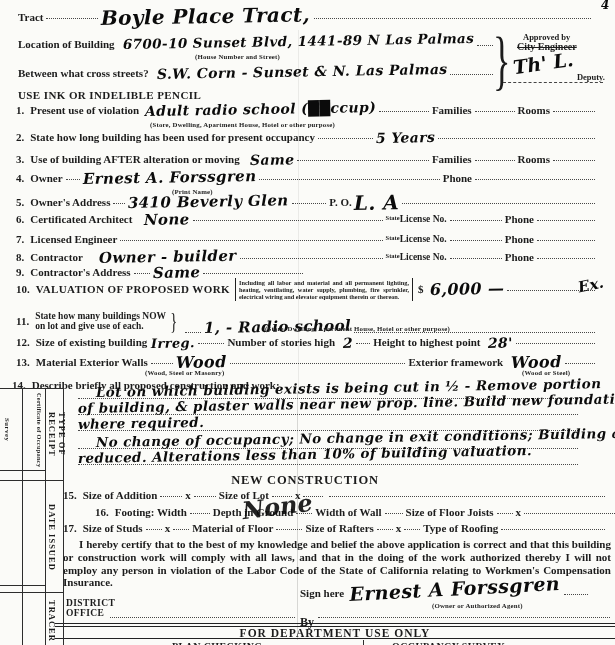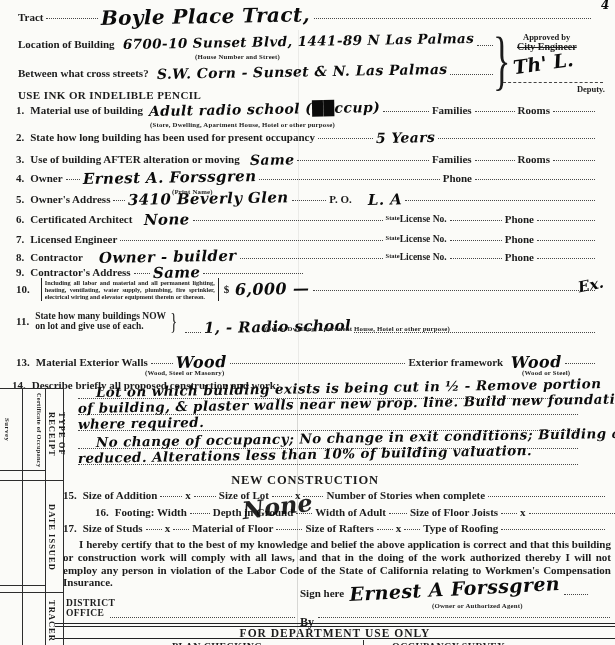--- a/index.html
+++ b/index.html
@@ -57,34 +57,34 @@
     <span class="lead"></span>
   </div>
   <span class="cap" style="left:195px;top:53px;">(House Number and Street)</span>
 
   <div style="position:absolute;left:497px;top:28px;width:116px;height:70px;">
     <span style="position:absolute;left:-4px;top:-6px;font-size:66px;font-weight:normal;transform:scaleX(.55);transform-origin:left center;">}</span>
     <span style="position:absolute;left:26px;top:4px;font-size:8.5px;font-weight:bold;">Approved by</span>
     <span style="position:absolute;left:20px;top:13px;font-size:10px;font-weight:bold;text-decoration:line-through;">City Engineer</span>
     <span class="scrawl" style="left:16px;top:24px;font-size:19px;transform:rotate(-8deg);">Th' L.</span>
     <div style="position:absolute;left:6px;top:54px;width:100px;border-bottom:1.4px dashed #444;"></div>
-    <span style="position:absolute;right:8px;top:56px;font-size:8.5px;font-weight:bold;">Deputy.</span>
+    <span style="position:absolute;right:8px;top:44px;font-size:8.5px;font-weight:bold;">Deputy.</span>
   </div>
 
   <div class="row" style="left:18px;top:67px;width:478px;">
     <span class="lbl">Between what cross streets?</span>
     <span class="hw" style="font-size:14px;margin-left:8px;">S.W. Corn - Sunset &amp; N. Las Palmas</span>
     <span class="lead"></span>
   </div>
 
   <div style="position:absolute;left:18px;top:89px;font-size:11px;font-weight:bold;letter-spacing:.4px;">USE INK OR INDELIBLE PENCIL</div>
 
   <div class="row" style="left:16px;top:104px;width:582px;">
     <span class="num">1.</span>
-    <span class="lbl">Material use of building</span>
+    <span class="lbl">Present use of violation</span>
     <span class="hw" style="font-size:14px;margin-left:6px;">Adult radio school (██ccup)</span>
     <span class="lead"></span>
     <span class="lbl">Families</span>
     <span class="leadf" style="width:40px;"></span>
     <span class="lbl">Rooms</span>
     <span class="leadf" style="width:42px;"></span>
   </div>
   <span class="cap" style="left:150px;top:121px;">(Store, Dwelling, Apartment House, Hotel or other purpose)</span>
 
   <div class="row" style="left:16px;top:131px;width:582px;">
@@ -117,21 +117,21 @@
   </div>
   <span class="cap" style="left:172px;top:188px;">(Print Name)</span>
 
   <div class="row" style="left:16px;top:193px;width:582px;">
     <span class="num">5.</span>
     <span class="lbl">Owner's Address</span>
     <span class="leadf" style="width:12px;"></span>
     <span class="hw" style="font-size:15px;">3410 Beverly Glen</span>
     <span class="leadf" style="width:34px;"></span>
     <span class="lbl">P. O.</span>
-    <span class="hw" style="font-size:15px;margin-left:16px;">L. A</span>
+    <span class="hw" style="font-size:20px;margin-left:2px;">L. A</span>
     <span class="lead"></span>
   </div>
 
   <div class="row" style="left:16px;top:213px;width:582px;">
     <span class="num">6.</span>
     <span class="lbl">Certificated Architect</span>
     <span class="hw" style="font-size:15px;margin-left:12px;">None</span>
     <span class="lead"></span>
     <span class="stack">
         <span class="top">State</span>
@@ -172,40 +172,53 @@
   <div class="row" style="left:16px;top:266px;width:290px;">
     <span class="num">9.</span>
     <span class="lbl">Contractor's Address</span>
     <span class="leadf" style="width:16px;"></span>
     <span class="hw" style="font-size:15px;">Same</span>
     <span class="lead"></span>
   </div>
 
   <div class="row" style="left:16px;top:278px;width:582px;align-items:center;">
     <span class="num">10.</span>
+    <span class="lbl" style="letter-spacing:.4px;">VALUATION OF PROPOSED WORK</span>
     <span class="finebox">Including all labor and material and all permanent lighting, heating, ventilating, water supply, plumbing, fire sprinkler, electrical wiring and elevator equipment therein or thereon.</span>
     <span class="lbl">$</span>
     <span class="hw" style="font-size:16px;margin-left:6px;">6,000 —</span>
     <span class="lead"></span>
   </div>
   <span class="scrawl" style="left:578px;top:276px;font-size:15px;transform:rotate(-12deg);">Ex.</span>
 
   <div class="row" style="left:16px;top:308px;width:582px;align-items:center;">
     <span class="num">11.</span>
     <span style="display:inline-flex;flex-direction:column;font-size:9.5px;line-height:10px;font-weight:bold;">
       <span>State how many buildings NOW</span>
       <span>on lot and give use of each.</span>
     </span>
     <span style="font-size:24px;font-weight:normal;transform:scaleX(.6);margin:0 2px;">}</span>
     <span class="leadf" style="width:16px;align-self:flex-end;"></span>
     <span class="hw" style="font-size:15px;align-self:flex-end;">1, - Radio school</span>
     <span class="lead" style="align-self:flex-end;"></span>
   </div>
   <span class="cap" style="left:265px;top:325px;">(Store, Dwelling, Apartment House, Hotel or other purpose)</span>
 
+  <div class="row" style="left:16px;top:336px;width:582px;">
+    <span class="num">12.</span>
+    <span class="lbl">Size of existing building</span>
+    <span class="hw" style="font-size:13px;margin-left:4px;">Irreg.</span>
+    <span class="leadf" style="width:26px;"></span>
+    <span class="lbl">Number of stories high</span>
+    <span class="hw" style="font-size:14px;margin-left:8px;">2</span>
+    <span class="leadf" style="width:14px;"></span>
+    <span class="lbl">Height to highest point</span>
+    <span class="hw" style="font-size:14px;margin-left:8px;">28'</span>
+    <span class="lead"></span>
+  </div>
 
   <div class="row" style="left:16px;top:355px;width:582px;">
     <span class="num">13.</span>
     <span class="lbl">Material Exterior Walls</span>
     <span class="leadf" style="width:22px;"></span>
     <span class="hw" style="font-size:16px;">Wood</span>
     <span class="lead"></span>
     <span class="lbl">Exterior framework</span>
     <span class="hw" style="font-size:16px;margin-left:8px;">Wood</span>
     <span class="leadf" style="width:30px;"></span>
@@ -239,31 +252,30 @@
   <div class="row" style="left:63px;top:489px;width:545px;">
     <span class="num">15.</span>
     <span class="lbl">Size of Addition</span>
     <span class="leadf" style="width:22px;"></span>
     <span class="lbl">x</span>
     <span class="leadf" style="width:22px;"></span>
     <span class="lbl">Size of Lot</span>
     <span class="leadf" style="width:20px;"></span>
     <span class="lbl">x</span>
     <span class="leadf" style="width:20px;"></span>
-    <span class="lbl">Number of Stories when complete</span>
     <span class="lead"></span>
   </div>
 
   <div class="row" style="left:63px;top:506px;width:545px;margin-left:32px;">
     <span class="num">16.</span>
     <span class="lbl">Footing:  Width</span>
     <span class="leadf" style="width:20px;"></span>
     <span class="lbl">Depth in Ground</span>
     <span class="leadf" style="width:16px;"></span>
-    <span class="lbl">Width of Adult</span>
+    <span class="lbl">Width of Wall</span>
     <span class="leadf" style="width:18px;"></span>
     <span class="lbl">Size of Floor Joists</span>
     <span class="leadf" style="width:16px;"></span>
     <span class="lbl">x</span>
     <span class="lead"></span>
   </div>
   <span class="scrawl" style="left:242px;top:492px;font-size:24px;transform:rotate(-7deg);opacity:.9;">None</span>
 
   <div class="row" style="left:63px;top:522px;width:545px;">
     <span class="num">17.</span>

